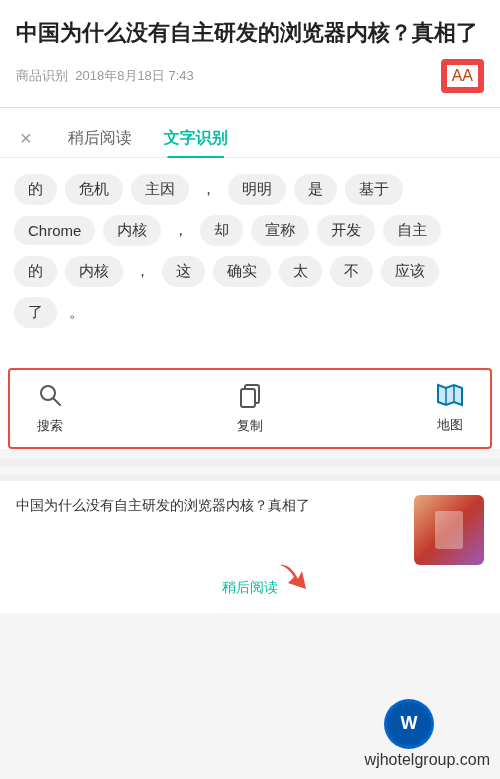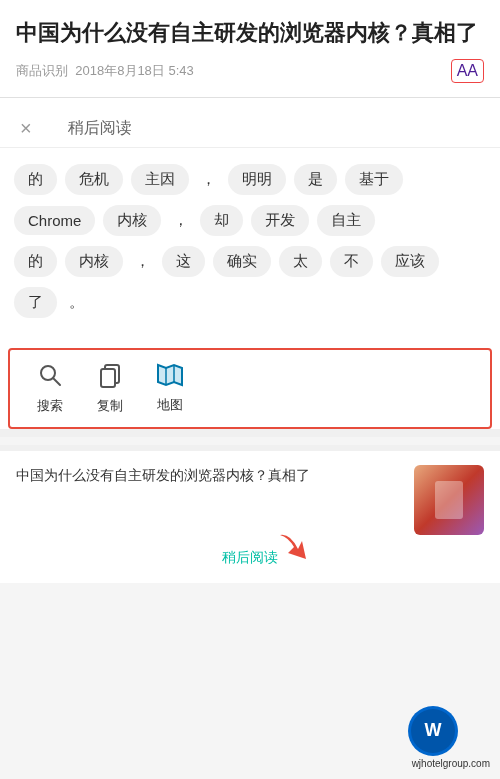--- a/index.html
+++ b/index.html
@@ -28,22 +28,22 @@
       display: flex;
       align-items: center;
       justify-content: space-between;
     }
     .article-source {
       font-size: 13px;
       color: #999;
     }
     .font-size-icon {
       font-size: 16px;
-      color: #4c1d95;
-      border: 1px solid #ef4444;
+      color: #c2410c;
+      border: 6px solid #ef4444;
       padding: 2px 5px;
       border-radius: 4px;
       cursor: pointer;
     }
 
     
     .modal-panel {
       background: #fff;
       margin: 0;
       border-top: 1px solid #e0e0e0;
@@ -113,26 +113,26 @@
     .word-tag.punctuation {
       background: transparent;
       padding: 6px 4px;
       color: #333;
       font-size: 15px;
     }
 
     
     .action-bar {
       display: flex;
-      justify-content: flex-start;
+      justify-content: space-between;
       align-items: center;
       padding: 12px 10px;
       background: #fff;
       border: 2px solid #e74c3c;
-      margin: 0 8px;
+      margin: 10px 8px;
       border-radius: 4px;
     }
     .action-btn {
       display: flex;
       flex-direction: column;
       align-items: center;
       gap: 5px;
       cursor: pointer;
       color: #333;
       font-size: 13px;
@@ -206,64 +206,66 @@
       display: flex;
       align-items: center;
       justify-content: center;
       color: white;
       font-size: 10px;
       font-weight: bold;
       text-align: center;
       line-height: 1.2;
     }
     .watermark-text {
-      font-size: 10px;
+      font-size: 16px;
       color: #333;
       margin-top: 2px;
       margin-left: 36px;
     }
   </style>
 </head>
 <body>
 
 <div class="article-section">
   <div class="article-title">中国为什么没有自主研发的浏览器内核？真相了</div>
   <div class="article-meta">
     <span class="article-source">
       <span>商品识别</span>&nbsp;
-      <span>2018年8月18日 5:43</span>
+      <span>2018年8月18日 7:43</span>
     </span>
     <span class="font-size-icon">AA</span>
   </div>
 </div>
 
 <div class="modal-panel">
 
   <div class="tab-bar">
     <span class="tab-close">×</span>
     <div class="tab-item">稍后阅读</div>
+    <div class="tab-item active">文字识别</div>
   </div>
 
   <div class="words-area">
 
     <div class="words-row">
       <span class="word-tag">的</span>
       <span class="word-tag">危机</span>
       <span class="word-tag">主因</span>
       <span class="word-tag punctuation">，</span>
       <span class="word-tag">明明</span>
       <span class="word-tag">是</span>
       <span class="word-tag">基于</span>
     </div>
 
     <div class="words-row">
       <span class="word-tag">Chrome</span>
       <span class="word-tag">内核</span>
       <span class="word-tag punctuation">，</span>
       <span class="word-tag">却</span>
+      <span class="word-tag">宣称</span>
       <span class="word-tag">开发</span>
       <span class="word-tag">自主</span>
     </div>
 
     <div class="words-row">
       <span class="word-tag">的</span>
       <span class="word-tag">内核</span>
       <span class="word-tag punctuation">，</span>
       <span class="word-tag">这</span>
       <span class="word-tag">确实</span>

